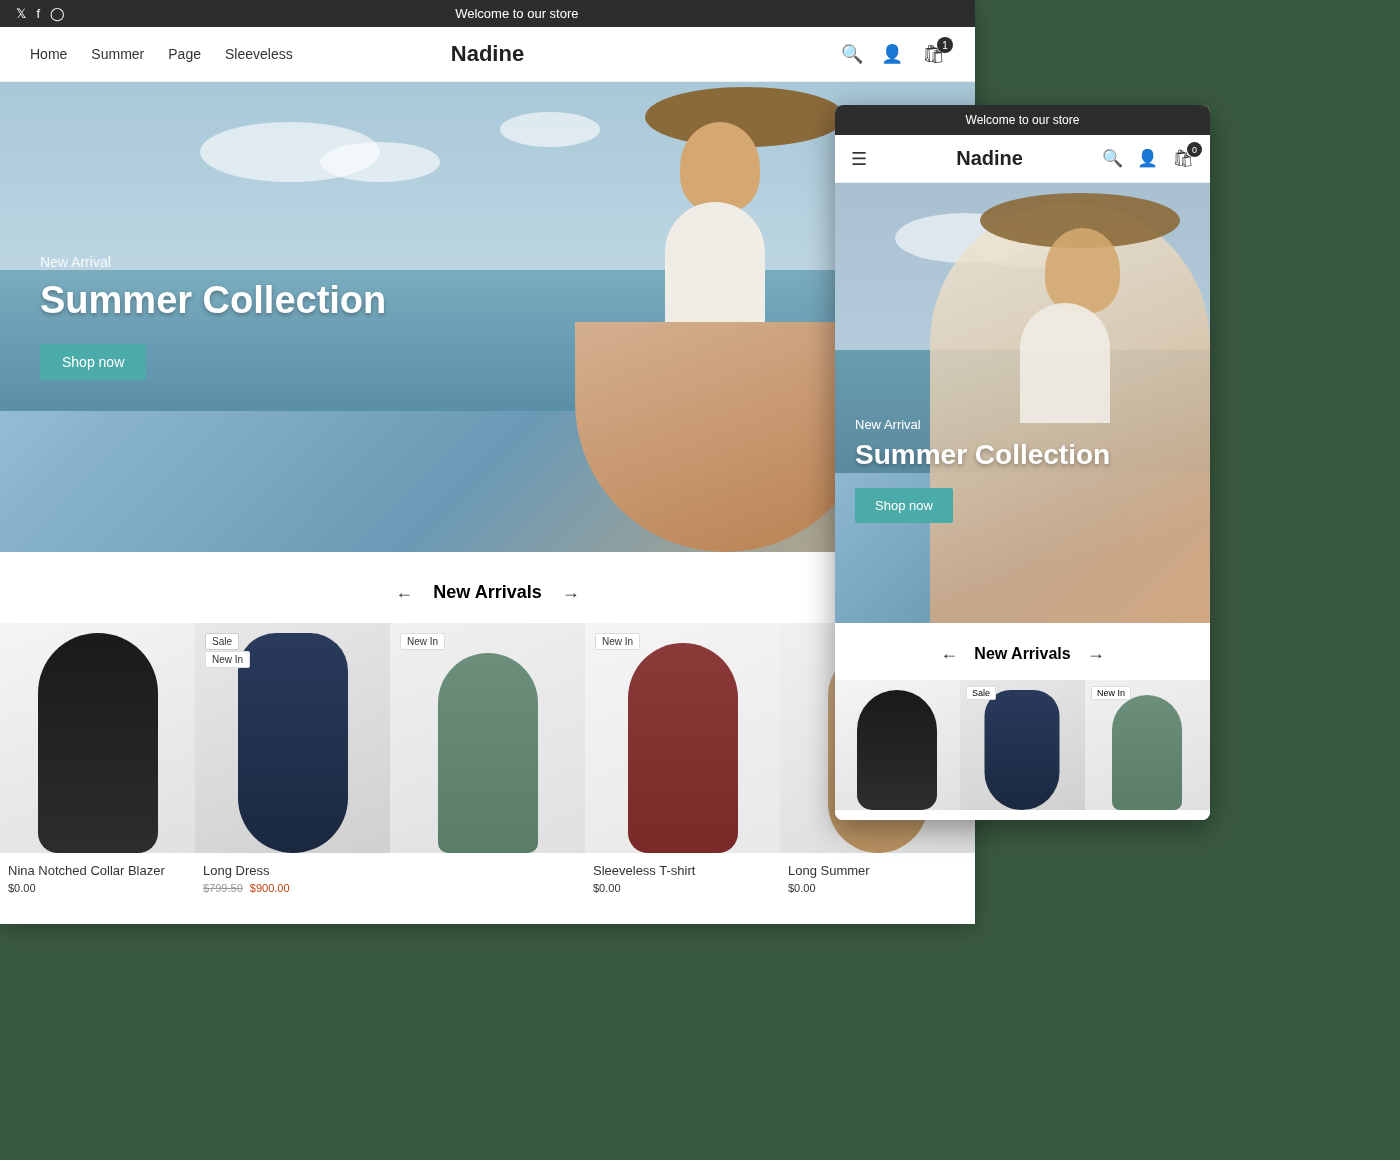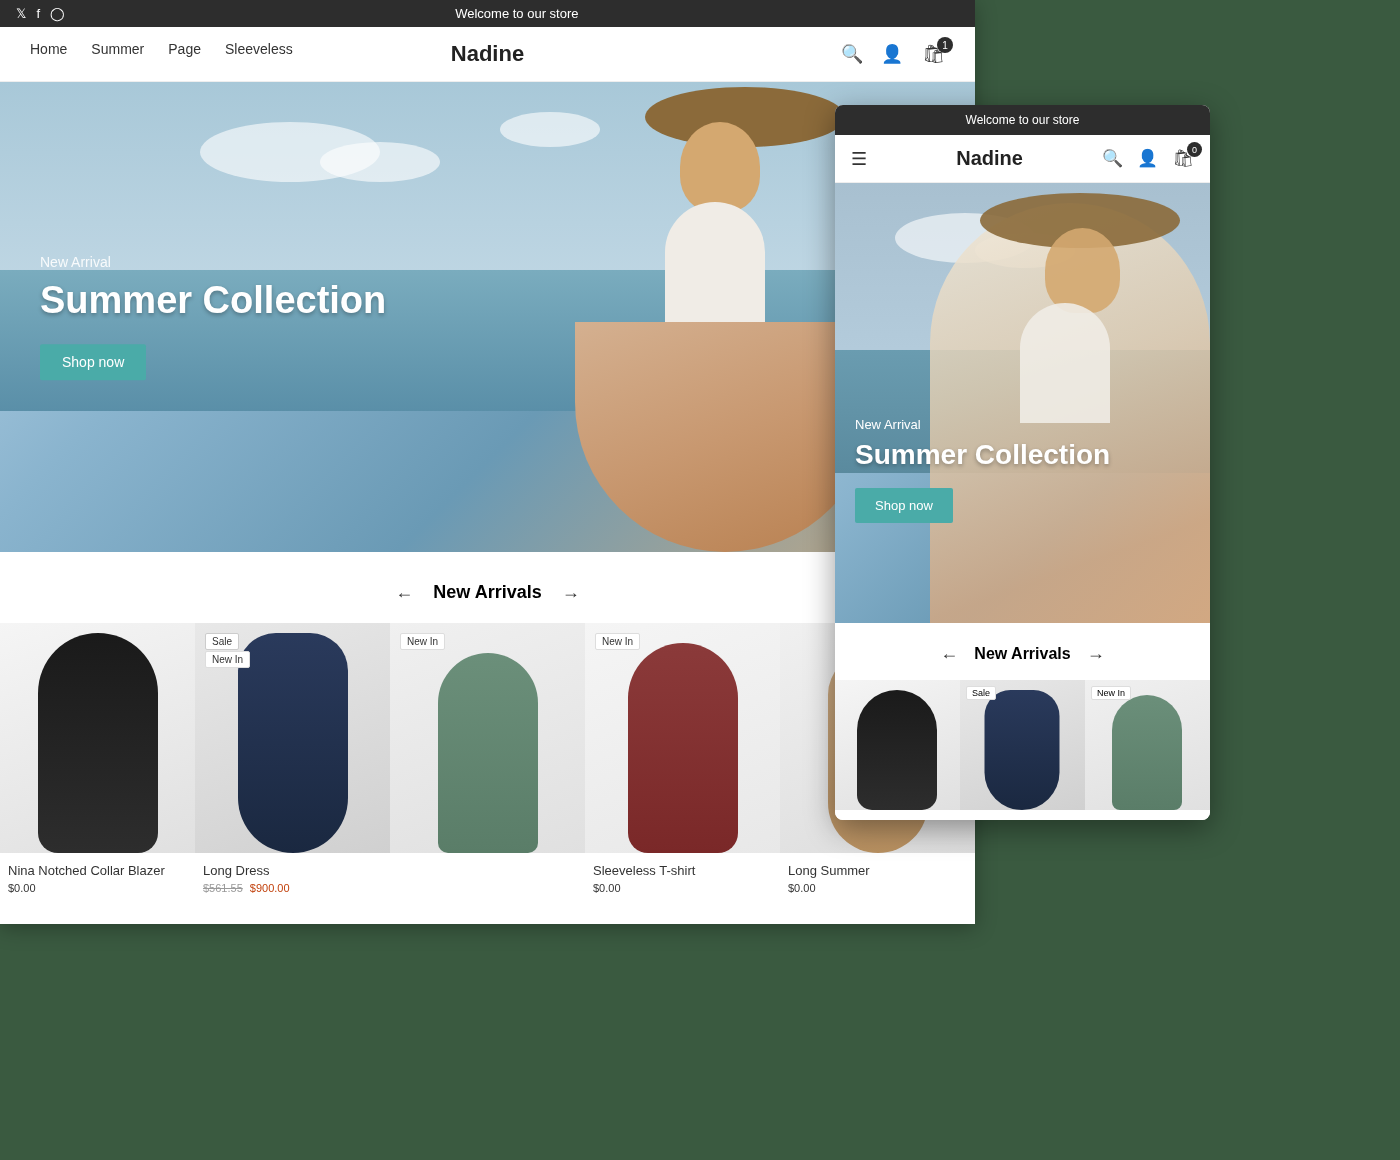--- a/index.html
+++ b/index.html
@@ -30,20 +30,21 @@
     .announcement-desktop {
       flex: 1;
       text-align: center;
       color: #fff;
       font-size: 13px;
     }
 
     
     .desktop-nav {
       display: flex;
+      align-items: center;
       padding: 14px 30px;
       border-bottom: 1px solid #eee;
       background: #fff;
     }
     .nav-links {
       display: flex;
       gap: 24px;
       flex: 1;
     }
     .nav-link {
@@ -552,21 +553,21 @@
 
     <div class="product-card">
       <div class="product-img img-dress">
         <div class="figure-dress"></div>
         <span class="product-badge sale">Sale</span>
         <span class="product-badge new-in" style="top:28px;">New In</span>
       </div>
       <div class="product-info">
         <div class="product-name">Long Dress</div>
         <div class="product-price">
-          <span class="product-price-original">$561.55</span>
+          <span class="product-price-original">$799.50</span>
           <span class="product-price-sale">$900.00</span>
         </div>
       </div>
     </div>
 
     <div class="product-card">
       <div class="product-img img-shirt">
         <div class="figure-shirt"></div>
         <span class="product-badge new-in">New In</span>
       </div>

